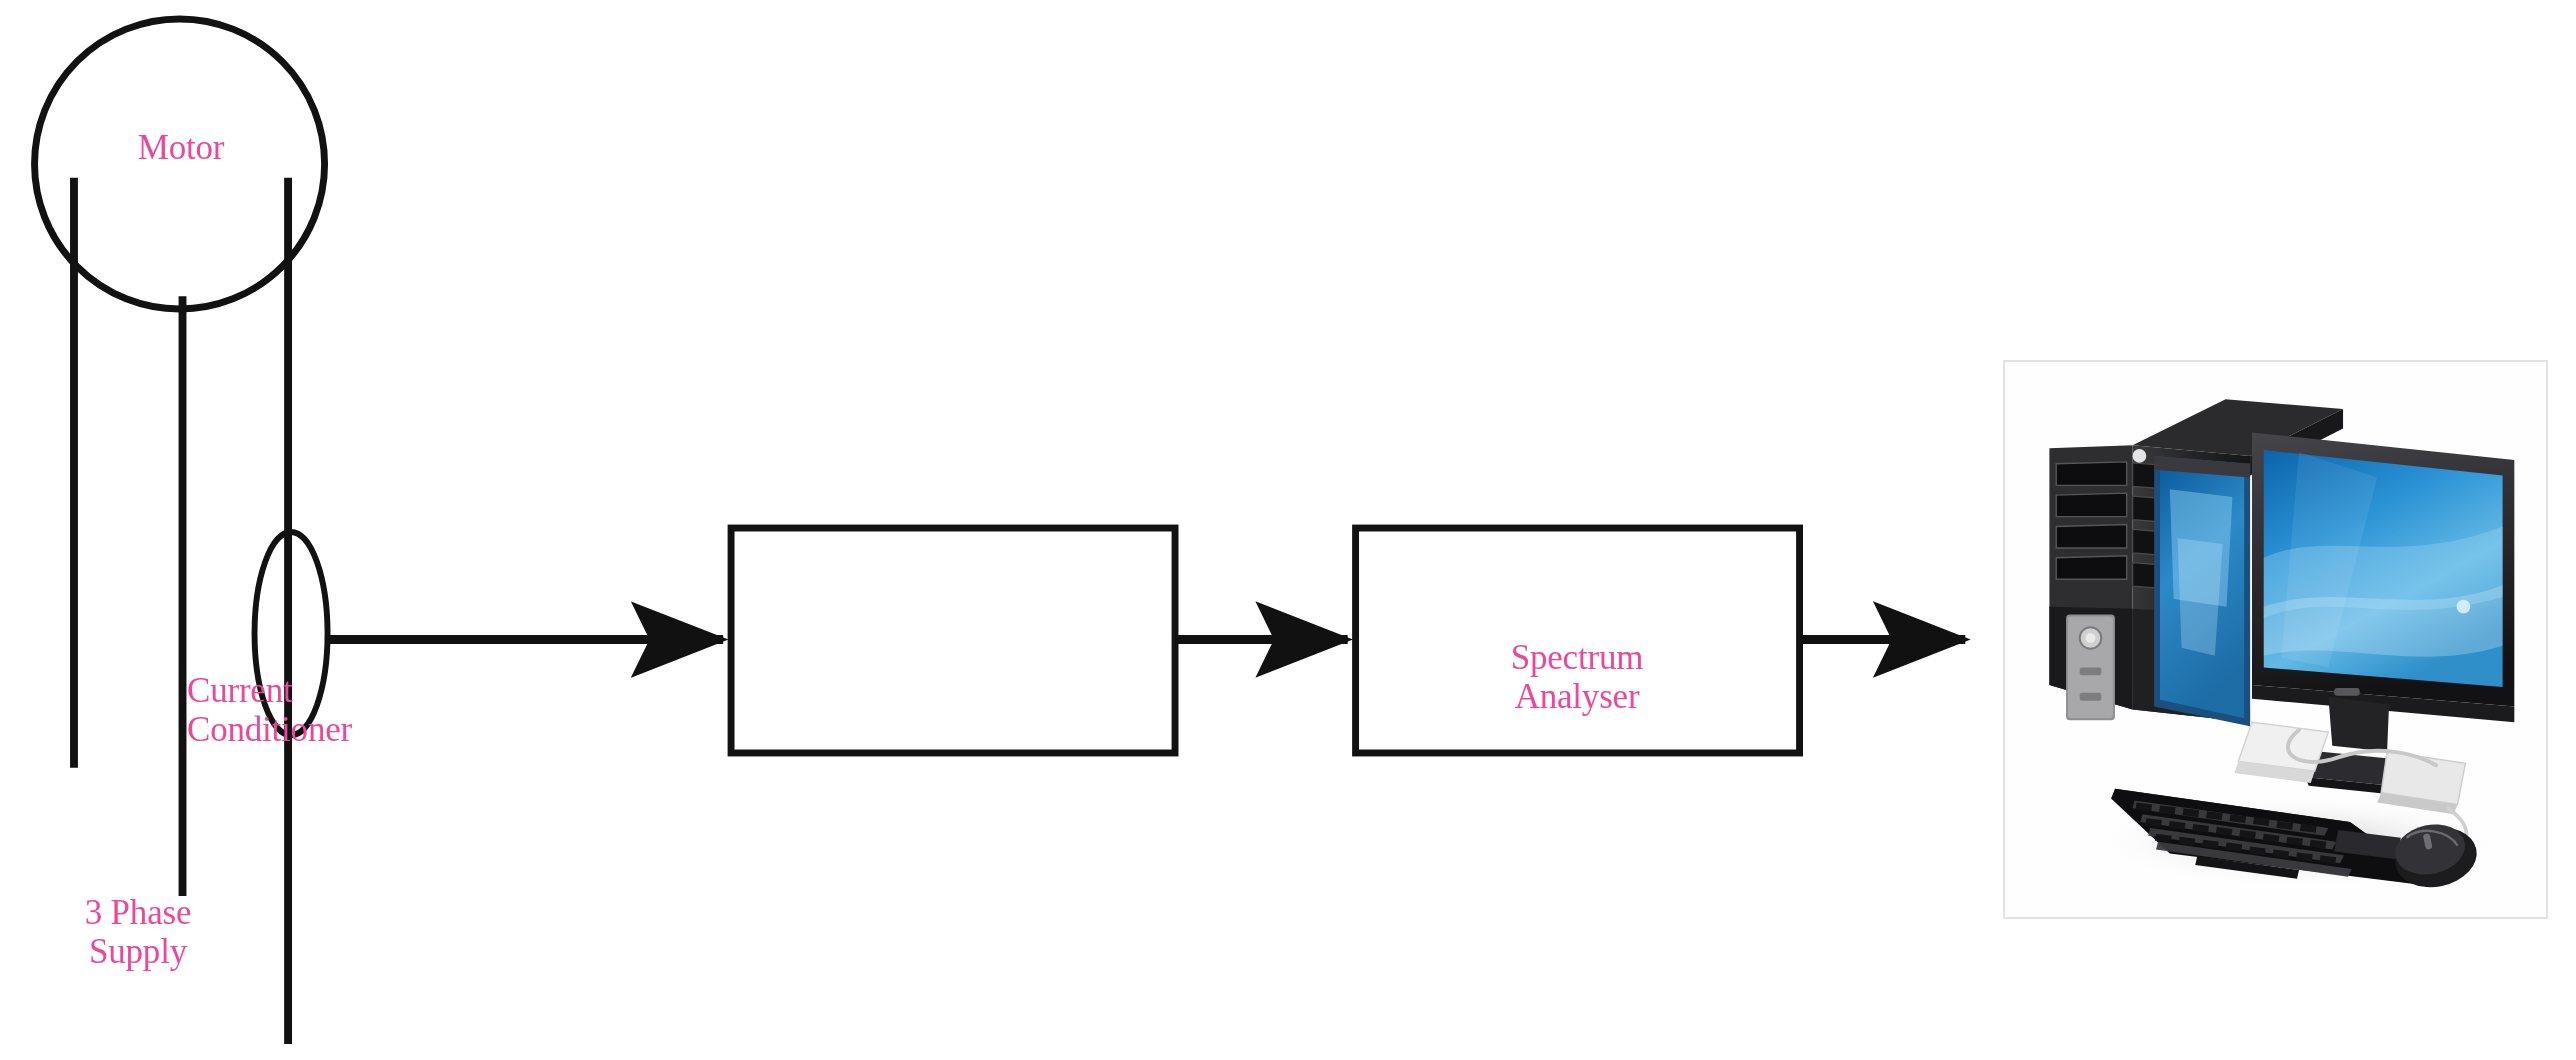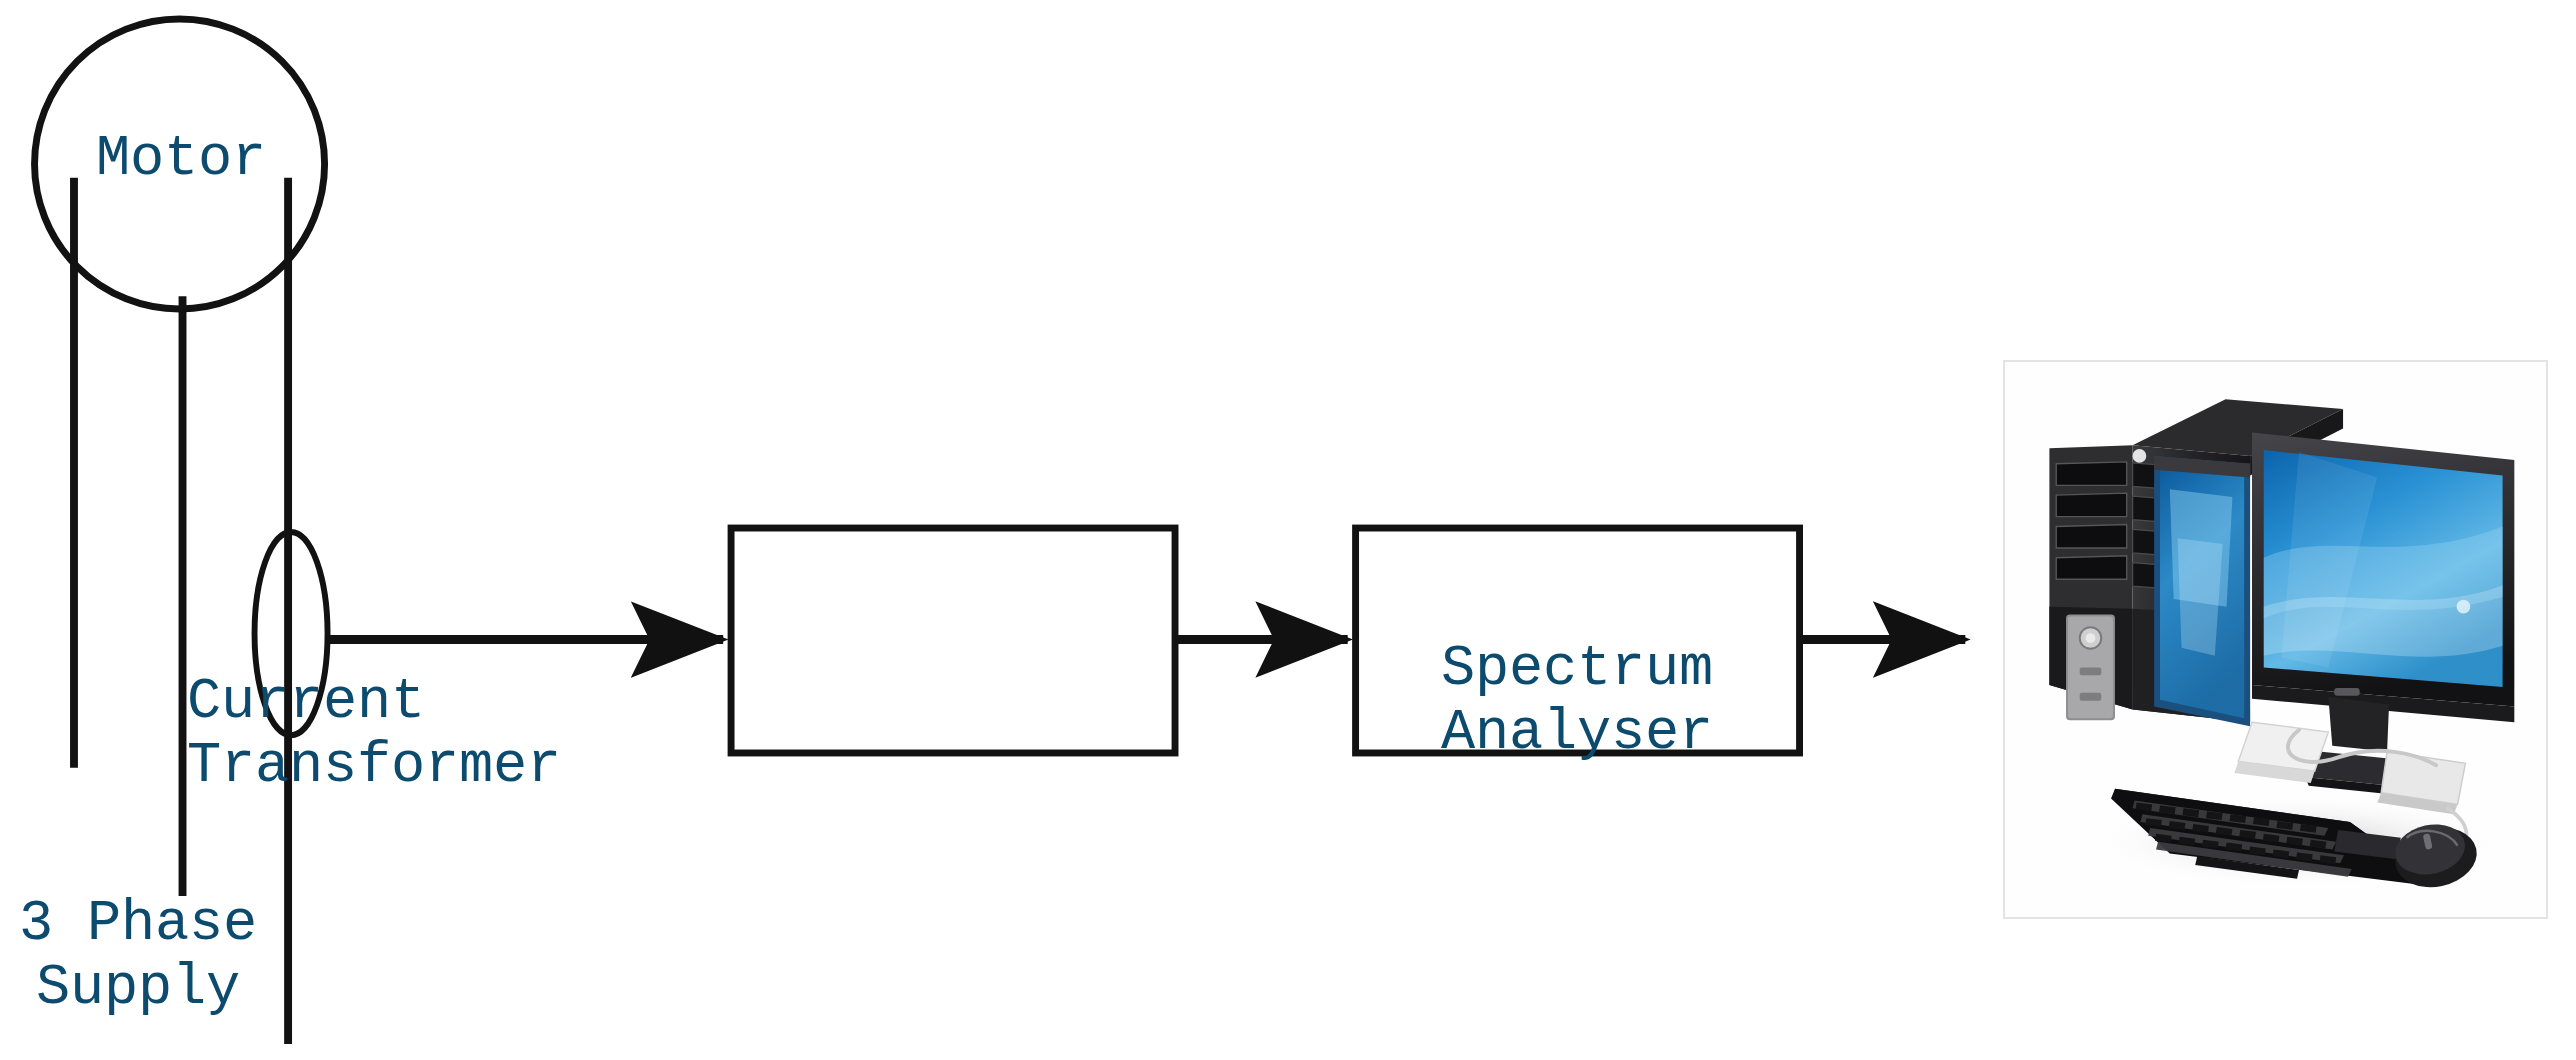--- a/index.html
+++ b/index.html
@@ -19,23 +19,23 @@
   }
   #diagram-svg {
     position: absolute;
     left: 0;
     top: 0;
     width: 2576px;
     height: 1061px;
   }
   .dlabel {
     position: absolute;
-    color: #0c4a6e;
-    font-family: Liberation Mono, monospace;
-    font-size: 57px;
+    color: #ec4899;
+    font-family: Liberation Serif, serif;
+    font-size: 35px;
     line-height: 1.12;
     letter-spacing: -0.2px;
     text-align: center;
     white-space: pre-line;
     user-select: none;
   }
   #motor-label {
     left: 35px;
     top: 128px;
     width: 292px;
@@ -135,21 +135,21 @@
     <line x1="1191" y1="648" x2="1366" y2="648" stroke="#111111" stroke-width="9" marker-end="url(#arrowhead)"></line>
 
     <rect x="1374" y="535" width="450" height="228" fill="#ffffff" stroke="#121212" stroke-width="7"></rect>
 
     <line x1="1824" y1="648" x2="1992" y2="648" stroke="#111111" stroke-width="9" marker-end="url(#arrowhead)"></line>
   </svg>
 
   <div class="dlabel" id="motor-label">Motor</div>
 
   <div class="dlabel" id="ct-label">Current
-Transformer</div>
+Conditioner</div>
 
   <div class="dlabel" id="supply-label">3 Phase
 Supply</div>
 
 
   <div class="dlabel" id="spectrum-analyser-label">Spectrum
 Analyser</div>
 
   <div id="computer-figure">
     <svg viewBox="0 0 552 567" xmlns="http://www.w3.org/2000/svg">

